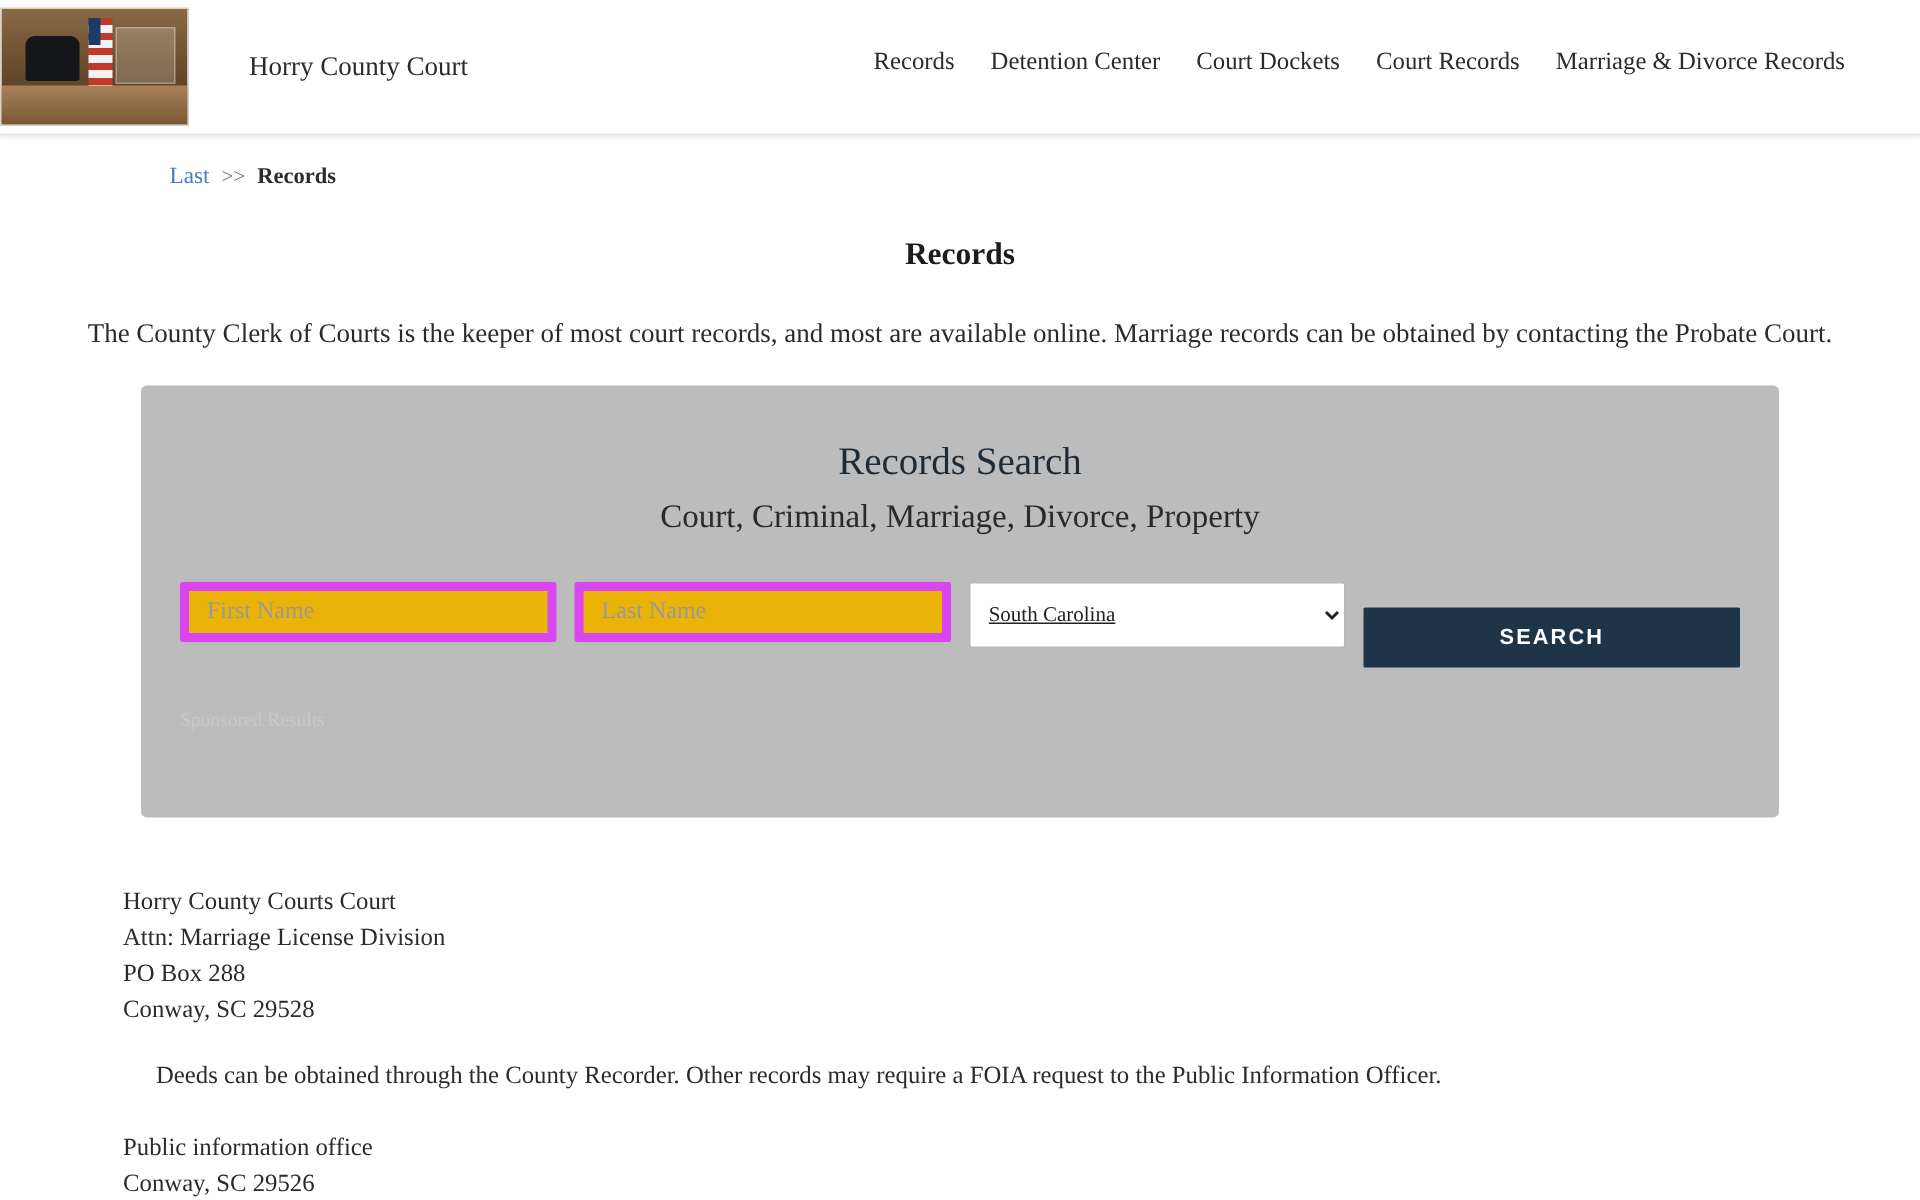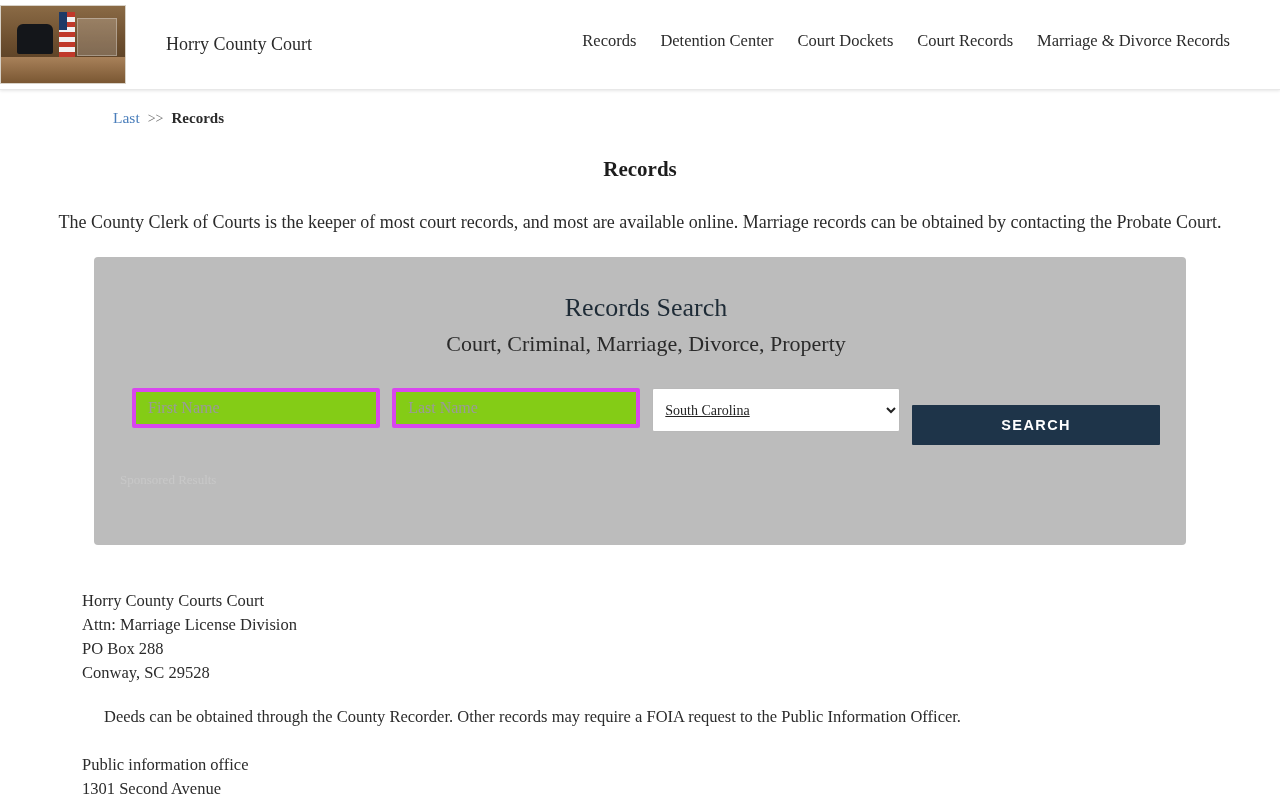--- a/index.html
+++ b/index.html
@@ -128,21 +128,20 @@
   }
 
   
   .search-panel {
     margin: 22px auto 0 auto;
     width: 1092px;
     height: 288px;
     background: #bcbcbc;
     border-radius: 4px;
     position: relative;
-    padding-left: 12px;
   }
   .search-heading {
     text-align: center;
     font-size: 26px;
     color: #1e2b36;
     padding-top: 36px;
     font-weight: normal;
     margin: 0;
   }
   .search-sub {
@@ -153,22 +152,22 @@
   }
   .search-form {
     display: flex;
     align-items: flex-start;
     gap: 12px;
     padding: 0 26px;
     margin-top: 31px;
   }
   .field {
     height: 40px;
-    background: #84cc16;
-    border: 4px solid #d946ef;
+    background: #eab308;
+    border: 6px solid #d946ef;
     font-family: "Liberation Serif", serif;
     font-size: 16px;
     color: #333;
     padding: 0 12px;
     border-radius: 2px;
     outline: none;
   }
   .field::placeholder { color: #9a9a9a; }
   .field-first { width: 252px; }
   .field-last { width: 252px; }
@@ -270,16 +269,15 @@
     <div class="addr-line">Horry County Courts Court</div>
     <div class="addr-line">Attn: Marriage License Division</div>
     <div class="addr-line">PO Box 288</div>
     <div class="addr-line">Conway, SC 29528</div>
   </div>
 
   <p class="para">Deeds can be obtained through the County Recorder. Other records may require a FOIA request to the Public Information Officer.</p>
 
   <div class="block-gap">
     <div class="addr-line">Public information office</div>
-    <div class="addr-line">1301 Second Avenue</div>
     <div class="addr-line">Conway, SC 29526</div>
   </div>
 </div>
 
 </body></html>

